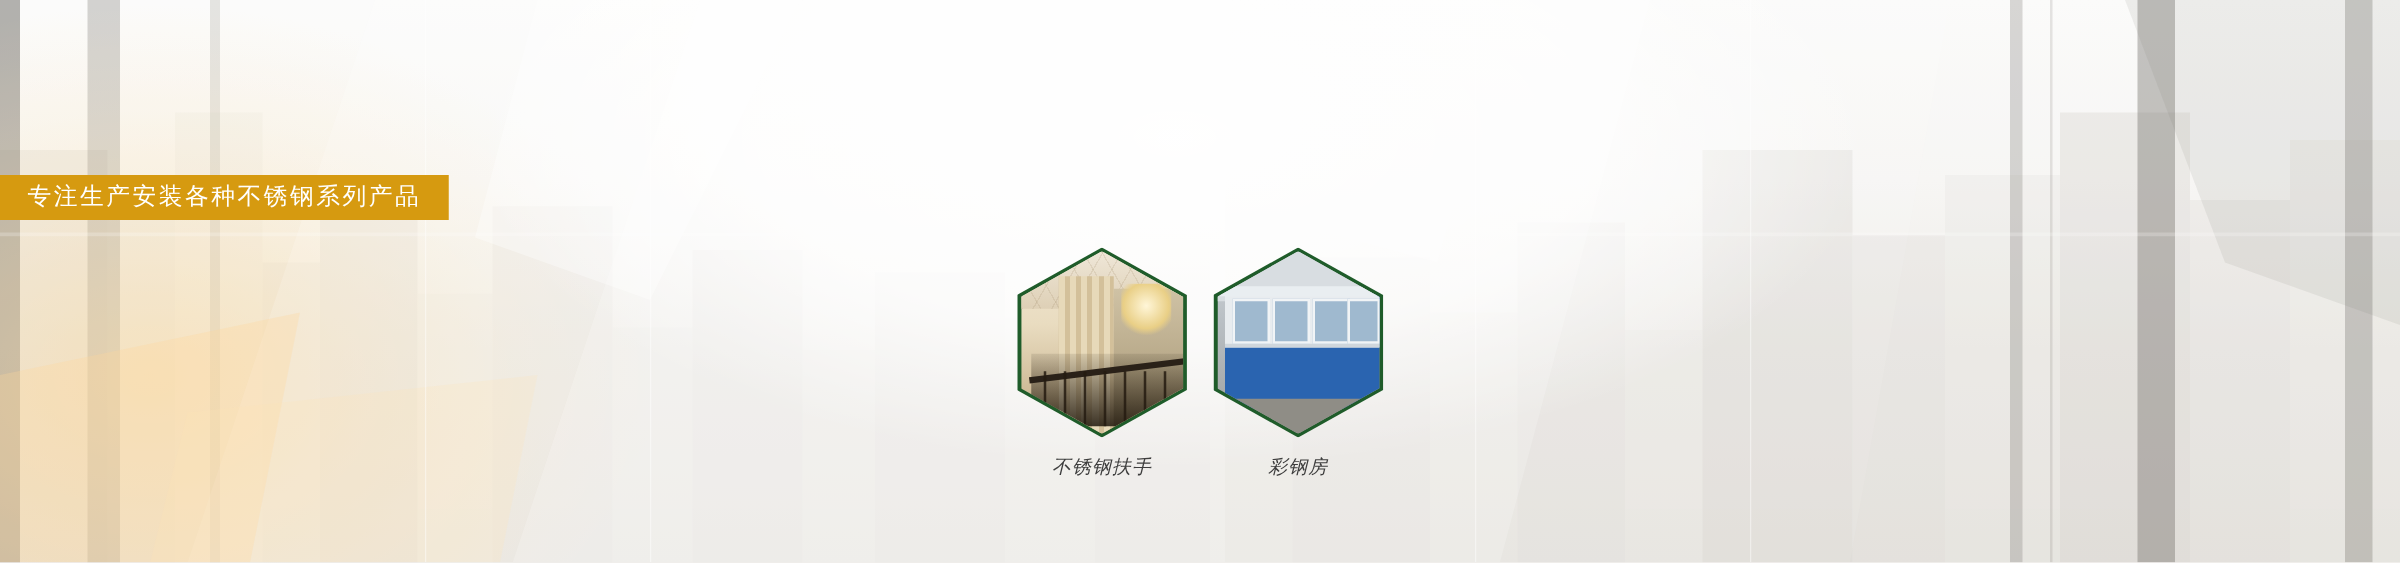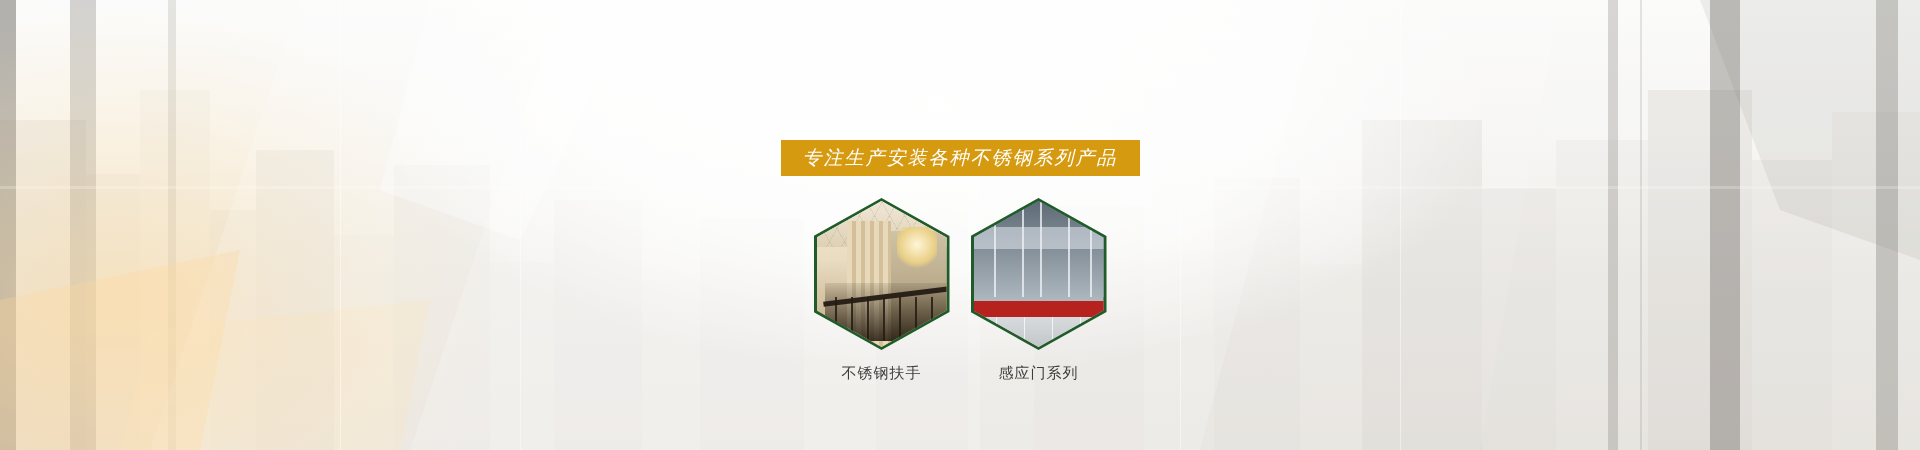--- a/index.html
+++ b/index.html
@@ -50,35 +50,36 @@
   
   .content{position:absolute;inset:0;}
   .headline{
     position:absolute;top:76px;left:0;width:1920px;
     text-align:center;
     font-size:40px;line-height:48px;font-weight:bold;
     color:#1b1b1b;letter-spacing:2px;
     white-space:nowrap;
   }
   .sub-wrap{
-    position:absolute;top:140px;left:0;width:1920px;text-align:center;font-style:italic;
+    position:absolute;top:140px;left:0;width:1920px;
   }
   .subtitle{
     display:inline-block;
     background:#d69a10;
     color:#ffffff;
     font-size:19px;line-height:19px;
     letter-spacing:2px;
     padding:8px 22px 9px 22px;
   }
   
   .hexrow{
     position:absolute;left:0;top:198px;width:1920px;
     display:flex;justify-content:center;align-items:flex-start;
     gap:21px;
+    font-style:italic;
   }
   .hexcell{width:136px;display:flex;flex-direction:column;align-items:center;}
   .hex{
     position:relative;width:136px;height:152px;
     -webkit-clip-path:polygon(50% 0%,100% 25%,100% 75%,50% 100%,0% 75%,0% 25%);
     clip-path:polygon(50% 0%,100% 25%,100% 75%,50% 100%,0% 75%,0% 25%);
     background:#1f5c2a;
     display:flex;align-items:center;justify-content:center;
   }
   .hex-inner{
@@ -230,40 +231,36 @@
               <div class="railbar" style="left:66px;"></div>
               <div class="railbar" style="left:82px;"></div>
               <div class="railbar" style="left:98px;"></div>
               <div class="railbar" style="left:114px;"></div>
             </div>
           </div>
         </div>
         <div class="hexlabel">不锈钢扶手</div>
       </div>
 
-
       <div class="hexcell">
         <div class="hex">
           <div class="hex-inner">
-            <div class="t3">
-              <div class="glass"></div>
-              <div class="sky2"></div>
-              <div class="gm" style="left:20px;"></div>
-              <div class="gm" style="left:48px;"></div>
-              <div class="gm" style="left:66px;"></div>
-              <div class="gm" style="left:94px;"></div>
-              <div class="gm" style="left:116px;"></div>
-              <div class="carpet"></div>
-              <div class="floor"></div>
-              <div class="tile" style="left:22px;"></div>
-              <div class="tile" style="left:50px;"></div>
-              <div class="tile" style="left:78px;"></div>
-              <div class="tile" style="left:106px;"></div>
+            <div class="t2">
+              <div class="sky"></div>
+              <div class="body"></div>
+              <div class="win-band"></div>
+              <div class="wpane" style="left:12px;"></div>
+              <div class="wpane" style="left:44px;"></div>
+              <div class="wpane" style="left:76px;"></div>
+              <div class="wpane" style="left:104px;width:22px;"></div>
+              <div class="roof"></div>
+              <div class="ground"></div>
             </div>
           </div>
         </div>
-        <div class="hexlabel">感应门系列</div>
+        <div class="hexlabel">彩钢房</div>
       </div>
+
 
 
     </div>
   </div>
 </div>
 
 </body></html>

